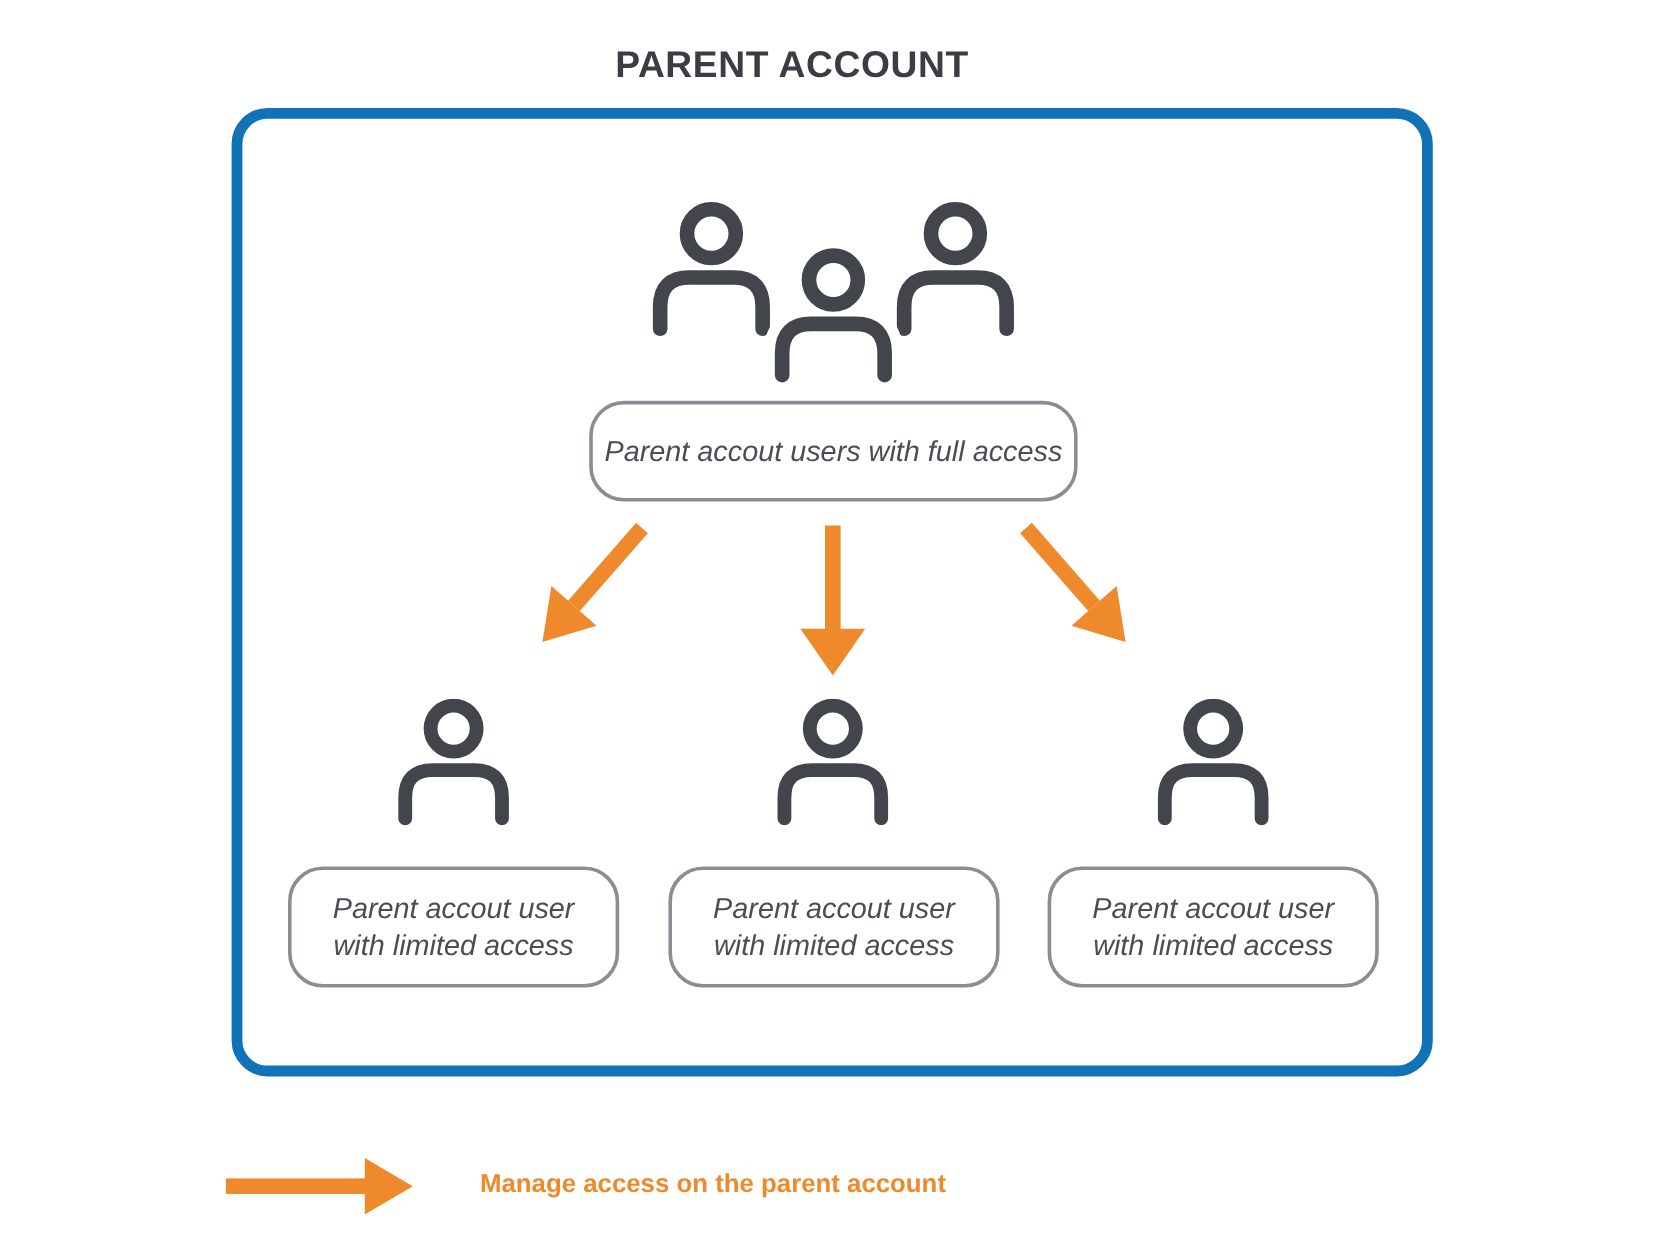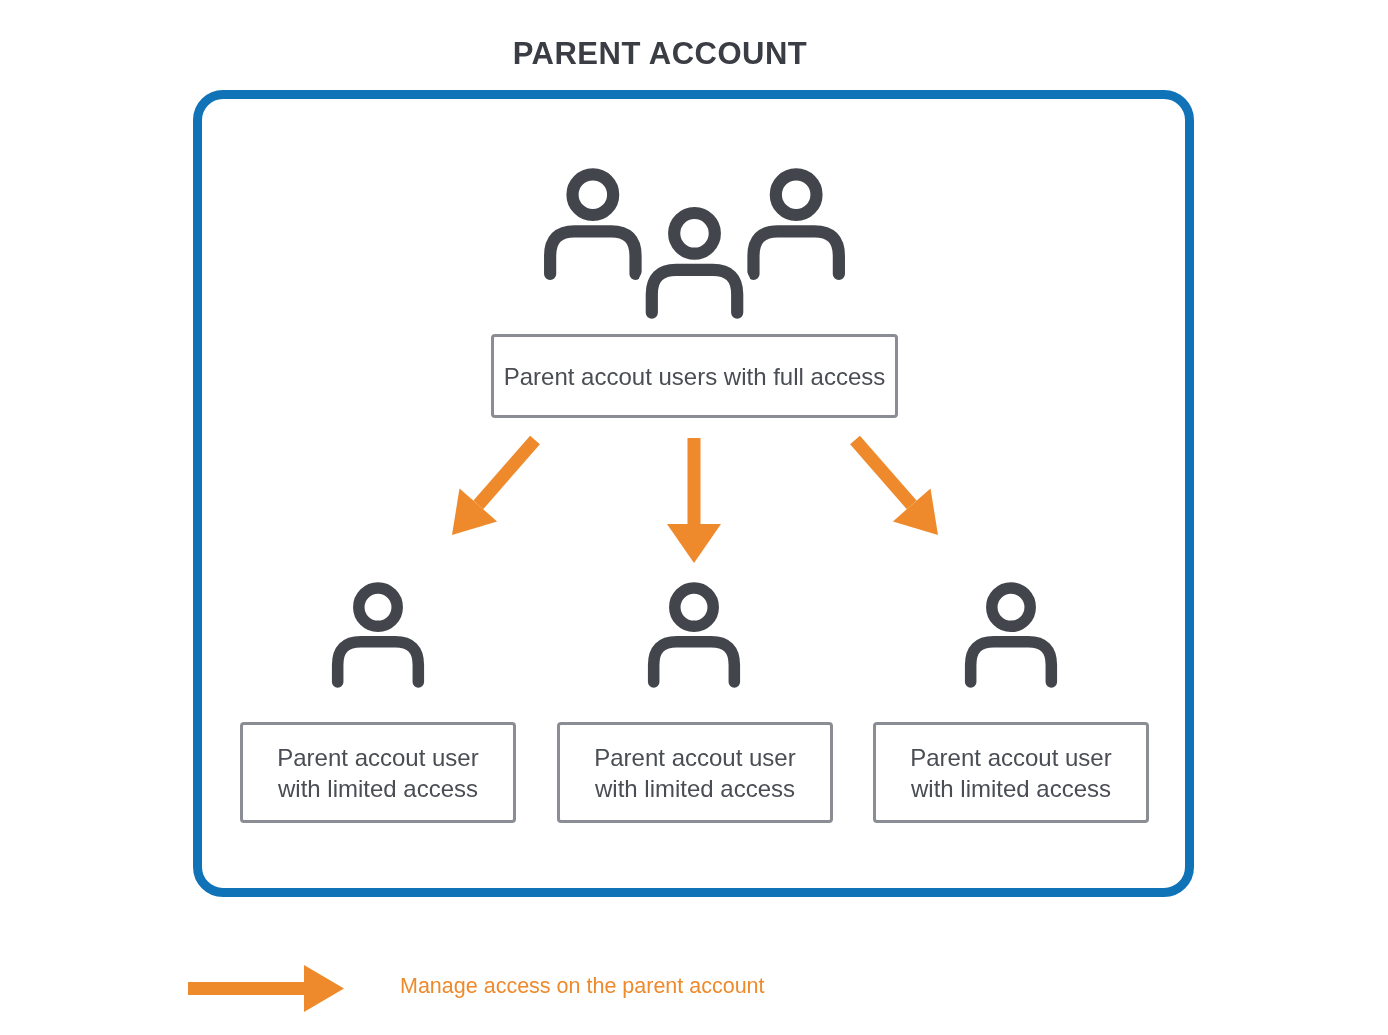--- a/index.html
+++ b/index.html
@@ -56,44 +56,45 @@
   }
   .icon-abs { position: absolute; color: var(--icon-gray); }
   .group-icon { left: 542px; top: 168px; }
   .user-icon-1 { left: 330px; top: 582px; }
   .user-icon-2 { left: 646px; top: 582px; }
   .user-icon-3 { left: 963px; top: 582px; }
   .label-box {
     position: absolute;
     background: #FFFFFF;
     border: 3px solid var(--box-border-gray);
-    border-radius: 4px;
+    border-radius: 29px;
     display: flex;
     flex-direction: column;
     align-items: center;
     justify-content: center;
     text-align: center;
     color: var(--text-gray);
     font-size: 24px;
     line-height: 31px;
+    font-style: italic;
   }
   .full-access-box { left: 491px; top: 334px; width: 407px; height: 84px; }
   .limited-box-1 { left: 240px; top: 722px; width: 276px; height: 101px; }
   .limited-box-2 { left: 557px; top: 722px; width: 276px; height: 101px; }
   .limited-box-3 { left: 873px; top: 722px; width: 276px; height: 101px; }
   .arrows-layer { position: absolute; left: 440px; top: 430px; color: var(--arrow-orange); }
   .arrow-stroke { stroke: currentColor; stroke-width: 13; fill: none; }
   .arrow-head { fill: currentColor; stroke: none; }
   .legend-arrow { position: absolute; left: 188px; top: 962px; color: var(--arrow-orange); }
   .legend-label {
     position: absolute;
     left: 400px;
     top: 974px;
     font-size: 21.5px;
-    font-weight: 400;
+    font-weight: 700;
     color: var(--arrow-orange);
   }
 </style>
 </head>
 <body>
 
 <div class="canvas">
 
   <h1 class="title">PARENT ACCOUNT</h1>
 

